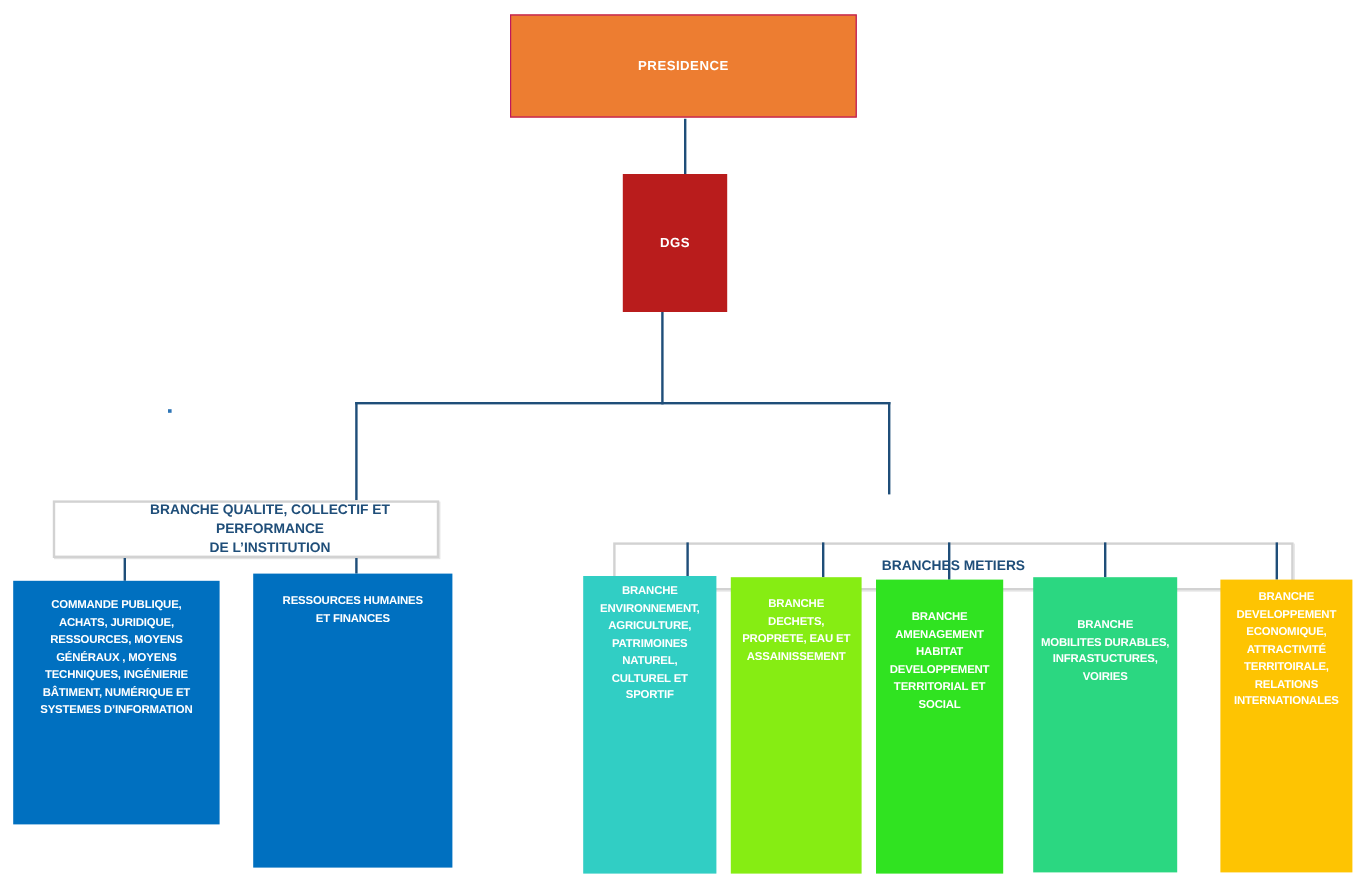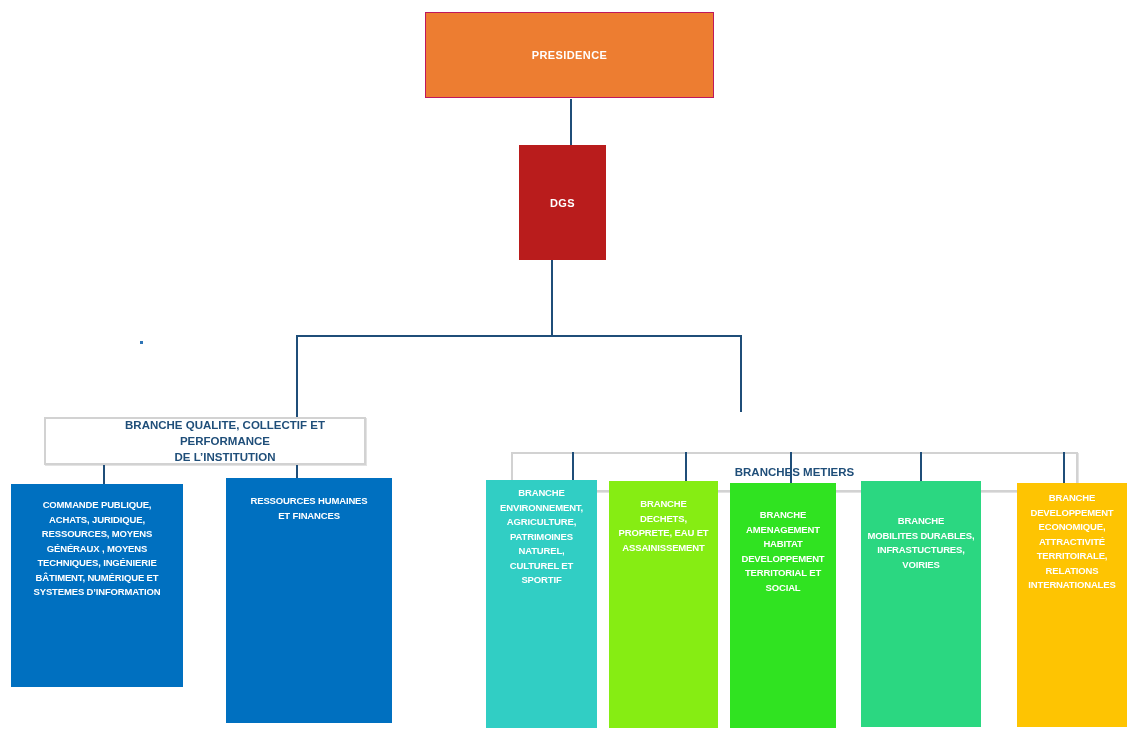--- a/index.html
+++ b/index.html
@@ -28,21 +28,21 @@
     white-space:pre-line;box-sizing:border-box;
   }
   #hdr-qualite{left:44px;top:417px;width:322px;height:48px;padding-left:40px;}
   #hdr-metiers{left:511px;top:412px;width:567px;height:40px;margin-top:40px;}
   .leaf{
     position:absolute;color:#ffffff;font-weight:bold;font-size:9.5px;
     letter-spacing:-0.15px;line-height:14.5px;text-align:center;
     white-space:pre-line;box-sizing:border-box;padding:0 2px;
   }
   #leaf-commande   {left:11px;  top:484px;width:172px;height:203px;background:#0070C0;padding-top:14px;}
-  #leaf-rh         {left:226px; top:478px;width:166px;height:245px;background:#0070C0;padding-top:16px;}
+  #leaf-rh         {left:211px; top:478px;width:166px;height:245px;background:#0070C0;padding-top:16px;}
   #leaf-env        {left:486px; top:480px;width:111px;height:248px;background:#31CEC4;padding-top:6px;}
   #leaf-dechets    {left:609px; top:481px;width:109px;height:247px;background:#86ED13;padding-top:16px;}
   #leaf-amenagement{left:730px; top:483px;width:106px;height:245px;background:#30E321;padding-top:25px;}
   #leaf-mobilites  {left:861px; top:481px;width:120px;height:246px;background:#2BD781;padding-top:33px;}
   #leaf-dev        {left:1017px;top:483px;width:110px;height:244px;background:#FEC402;padding-top:8px;}
 
   #line-pres-dgs  {left:570px;top:99px; width:2px;height:46px;}
   #line-dgs-down  {left:551px;top:260px;width:2px;height:77px;}
   #line-horizontal{left:296px;top:335px;width:446px;height:2px;}
   #line-drop-left {left:296px;top:335px;width:2px;height:82px;}

